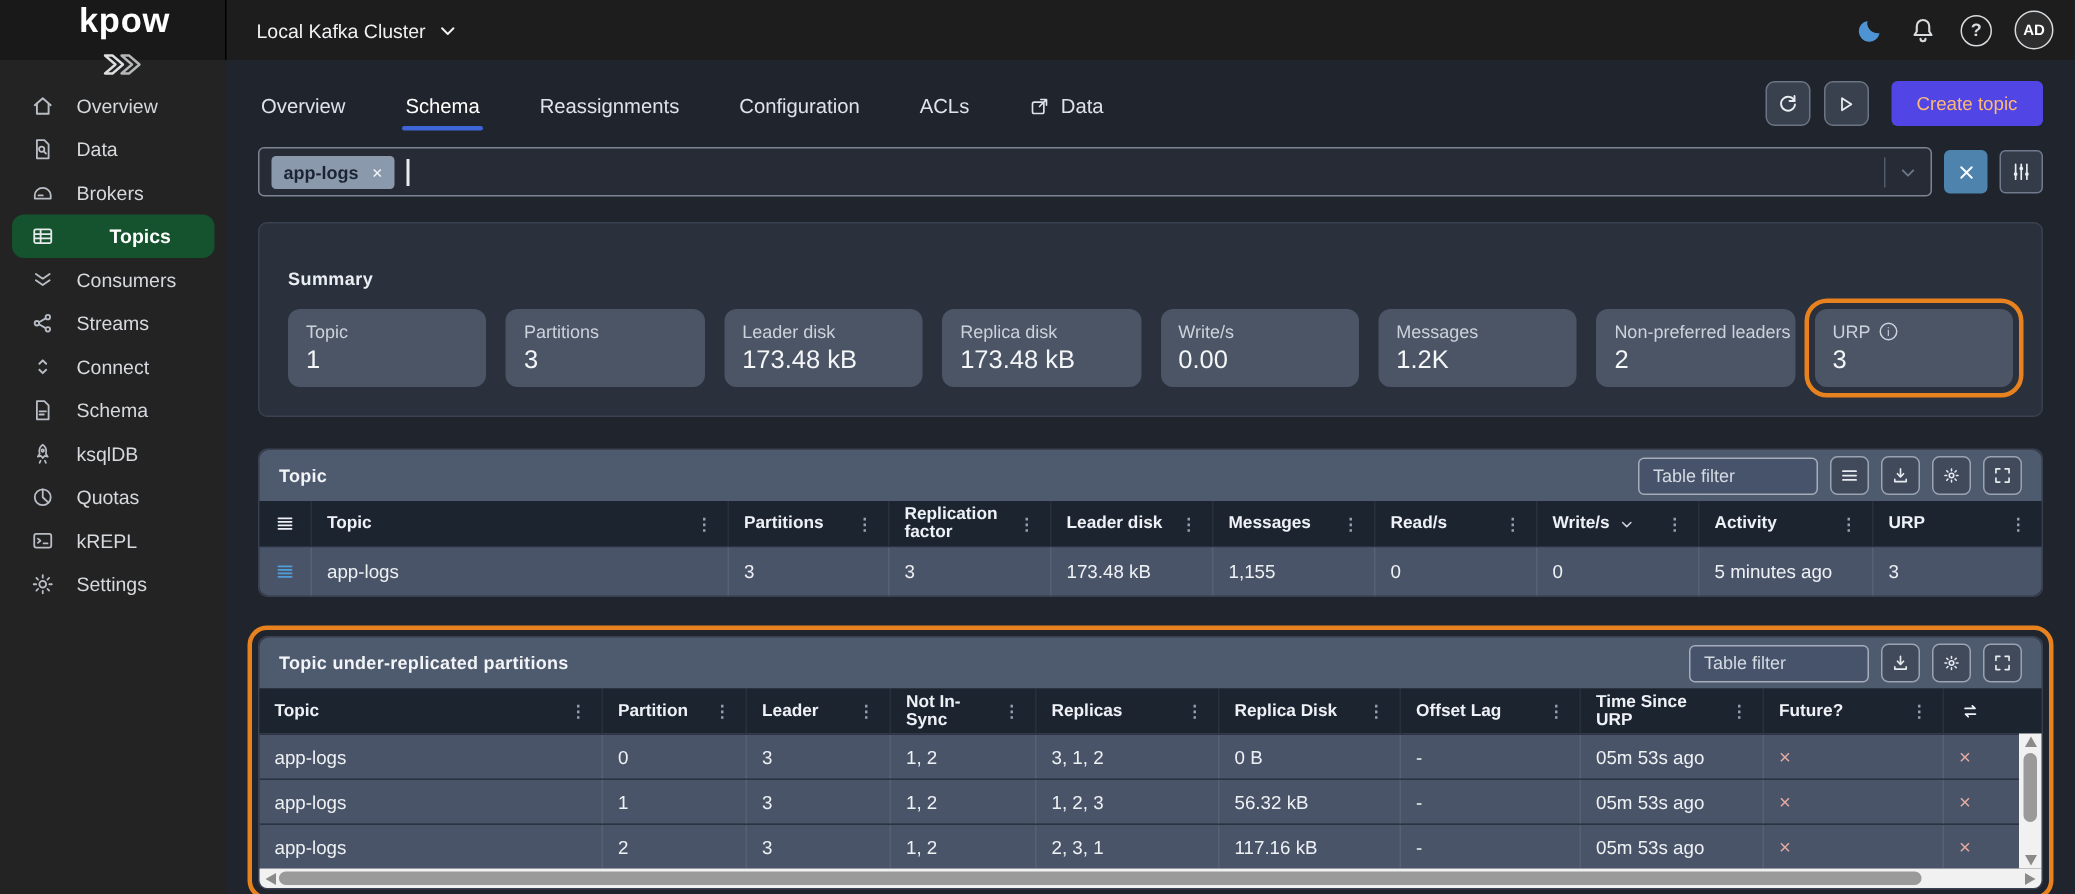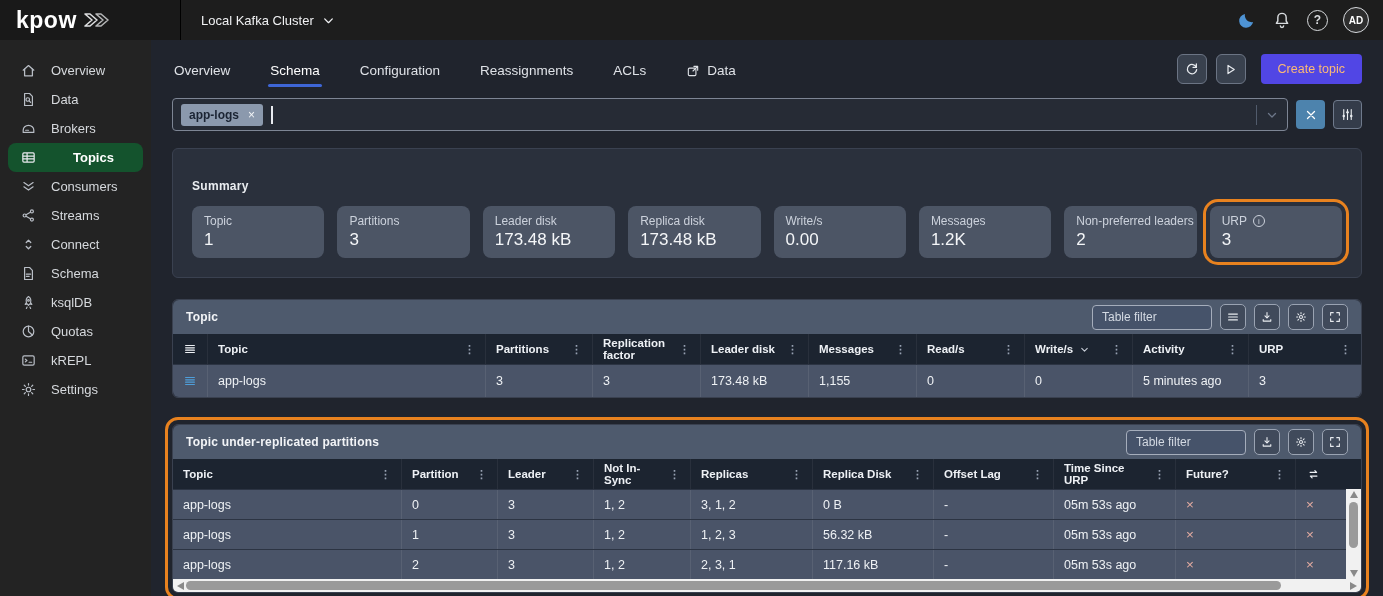--- a/index.html
+++ b/index.html
@@ -3,22 +3,22 @@
 <meta charset="utf-8">
 <style>
   * { margin:0; padding:0; box-sizing:border-box; }
   html,body { width:1383px; height:596px; overflow:hidden; background:#20242d;
     font-family:"Liberation Sans", sans-serif; -webkit-font-smoothing:antialiased; }
   .app { position:relative; width:1383px; height:596px; }
 
   
   .topbar { position:absolute; top:0; left:0; right:0; height:40px; background:#1d1d1d;
     display:flex; align-items:center; z-index:5; }
-  .logo-area { width:181px; height:100%; background:#191919; display:flex; align-items:center;
-    padding-left:16px; gap:4px; border-right:1px solid #000; }
+  .logo-area { width:151px; height:100%; background:#191919; display:flex; align-items:center;
+    padding-left:16px; gap:4px; border-right:1px solid #000;flex-direction:column; }
   .logo-text { color:#fff; font-size:23px; font-weight:700; letter-spacing:.5px; }
   .cluster { display:flex; align-items:center; gap:8px; color:#f0f1f3; font-size:13px;
     margin-left:20px; cursor:pointer; }
   .topbar-right { margin-left:auto; display:flex; align-items:center; gap:15px; padding-right:14px; }
   .tb-iconbtn { background:none; border:none; color:#d9dcdf; cursor:pointer; display:flex; align-items:center; }
   .help-circle { width:21px; height:21px; border:1.6px solid #d9dcdf; border-radius:50%;
     display:flex; align-items:center; justify-content:center; font-size:12px; font-weight:700; color:#d9dcdf; }
   .avatar { width:26px; height:26px; border-radius:50%; background:#2e2e2e; border:1.5px solid #d7dade;
     color:#fff; font-size:10px; font-weight:700; display:flex; align-items:center; justify-content:center; }
 
@@ -270,24 +270,24 @@
 
     <div class="tabbar">
       <nav class="tabs">
         <div class="tab">
             <span>Overview</span>
           </div>
         <div class="tab active">
             <span>Schema</span>
           </div>
         <div class="tab">
+            <span>Reassignments</span>
+          </div>
+        <div class="tab">
             <span>Configuration</span>
-          </div>
-        <div class="tab">
-            <span>Reassignments</span>
           </div>
         <div class="tab">
             <span>ACLs</span>
           </div>
         <div class="tab">
           <svg class="ic" width="14" height="14" viewBox="0 0 24 24" fill="none" stroke="#dfe2e7" stroke-width="1.9" stroke-linecap="round" stroke-linejoin="round">
               <rect x="4" y="7" width="13" height="13" rx="2"></rect>
               <path d="M13.5 4H20v6.5M19.5 4.5 12 12"></path>
             </svg>
           <span>Data</span>

